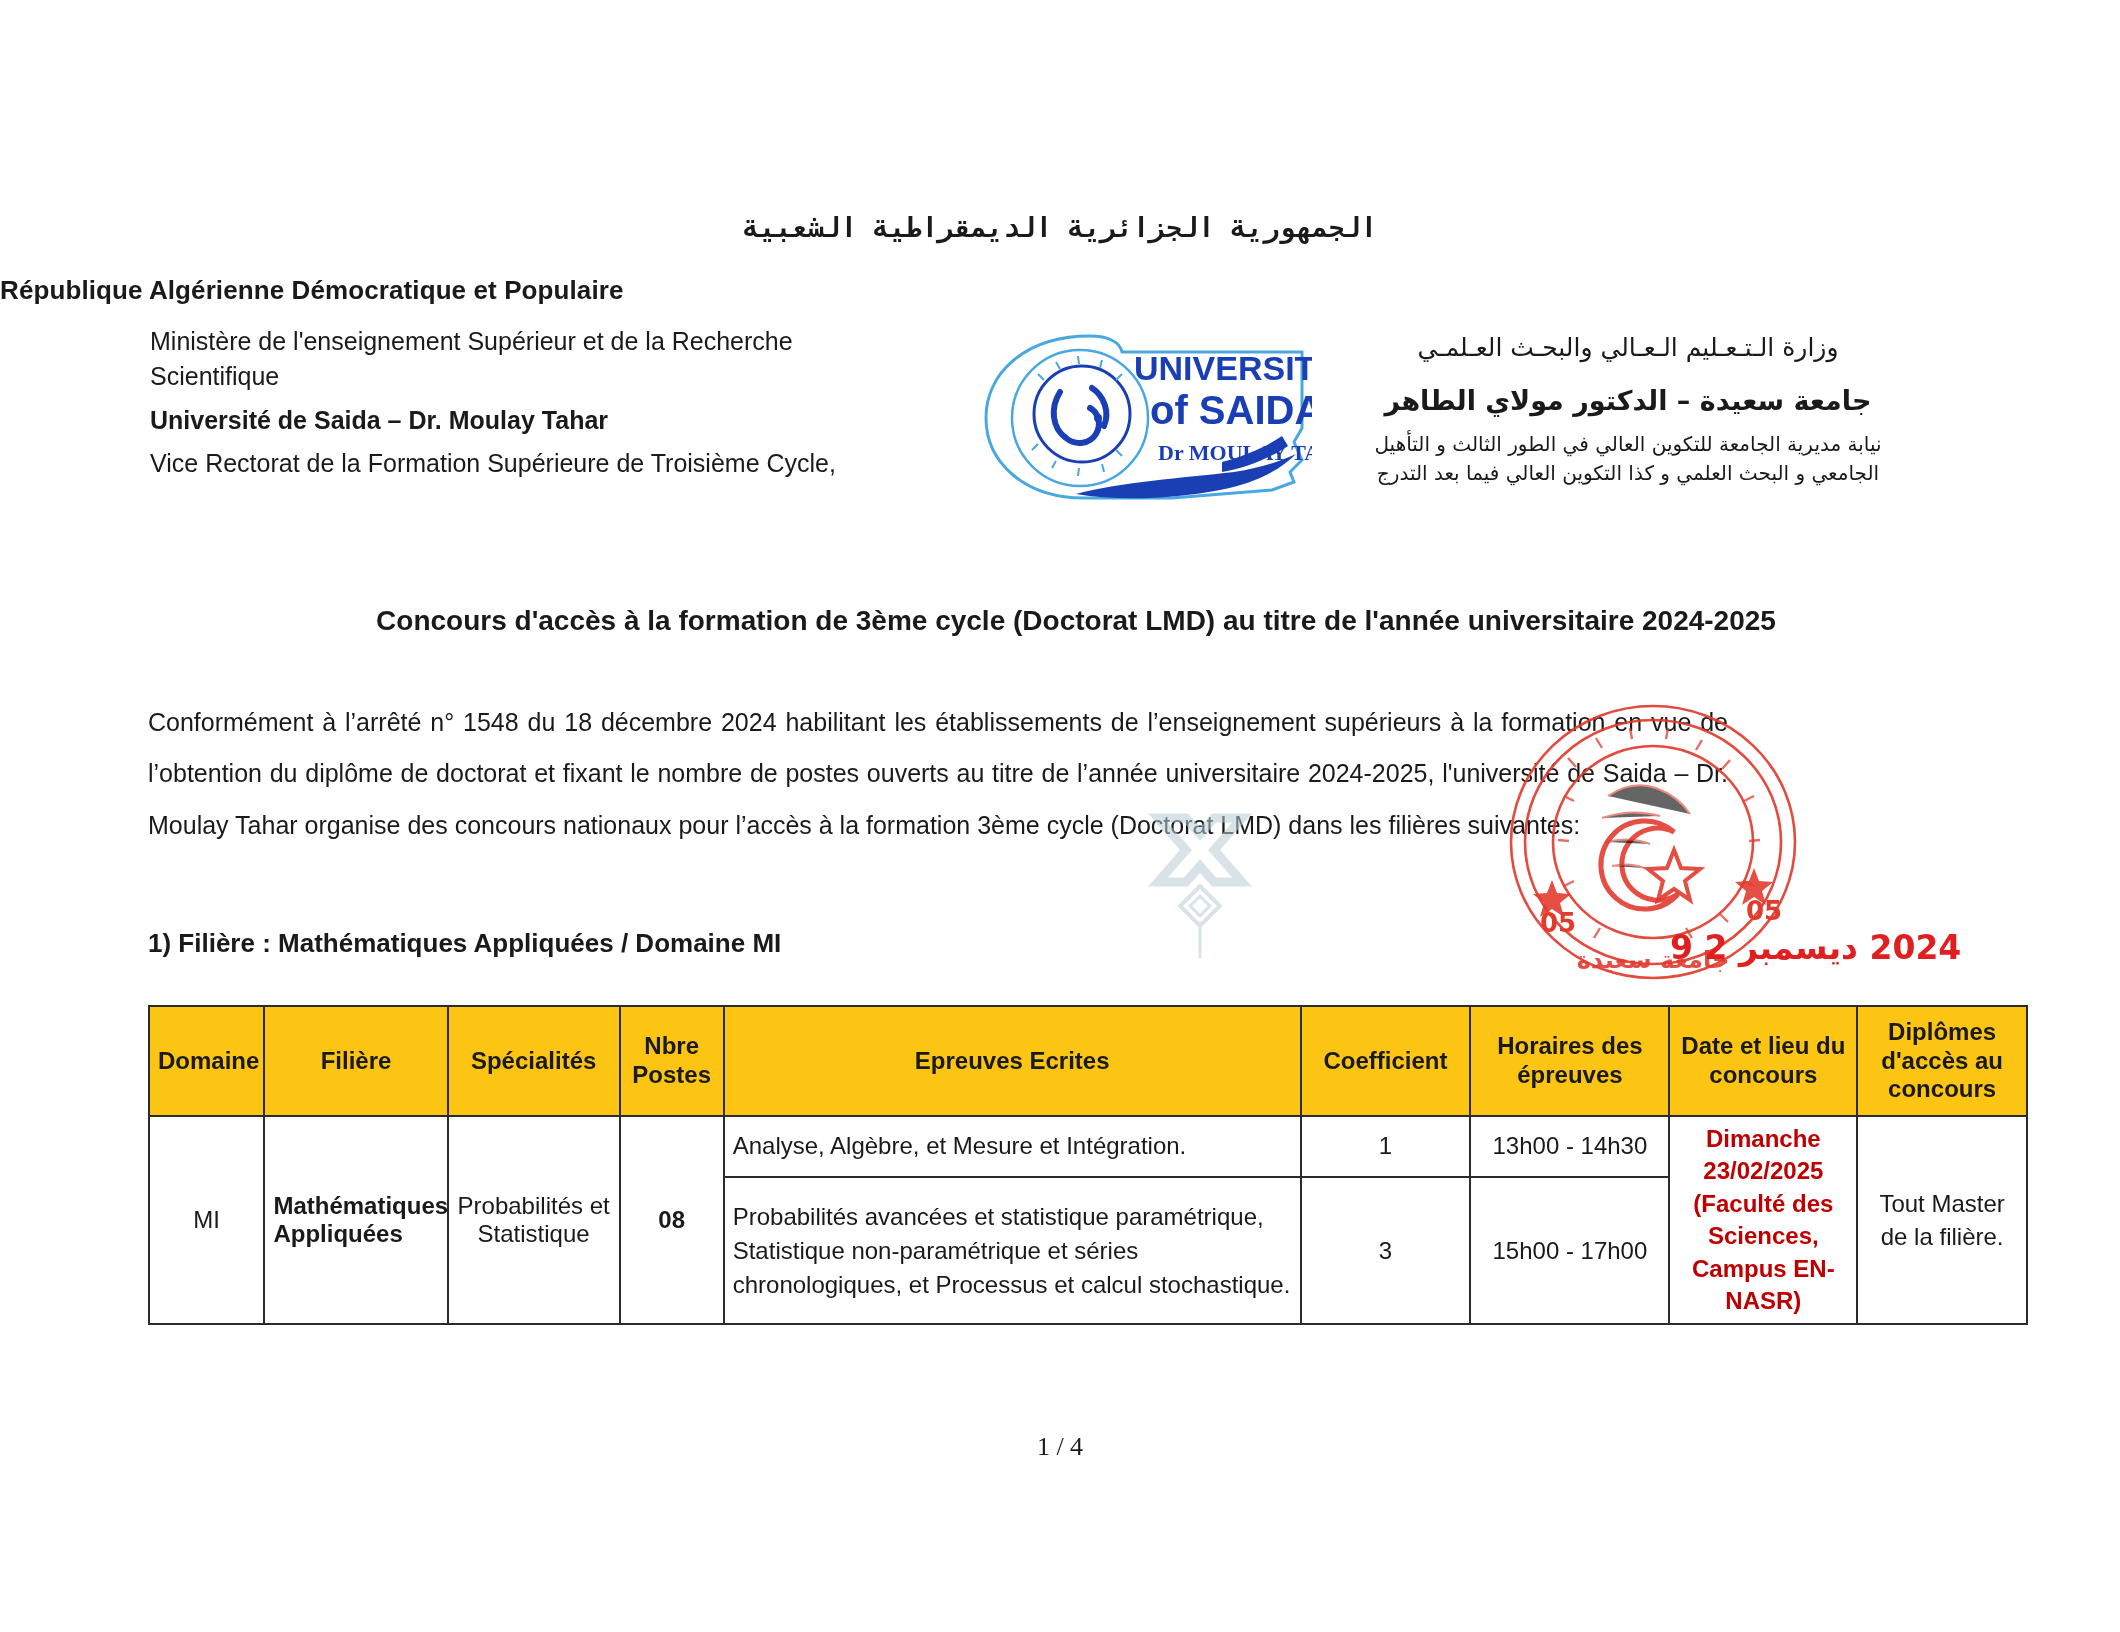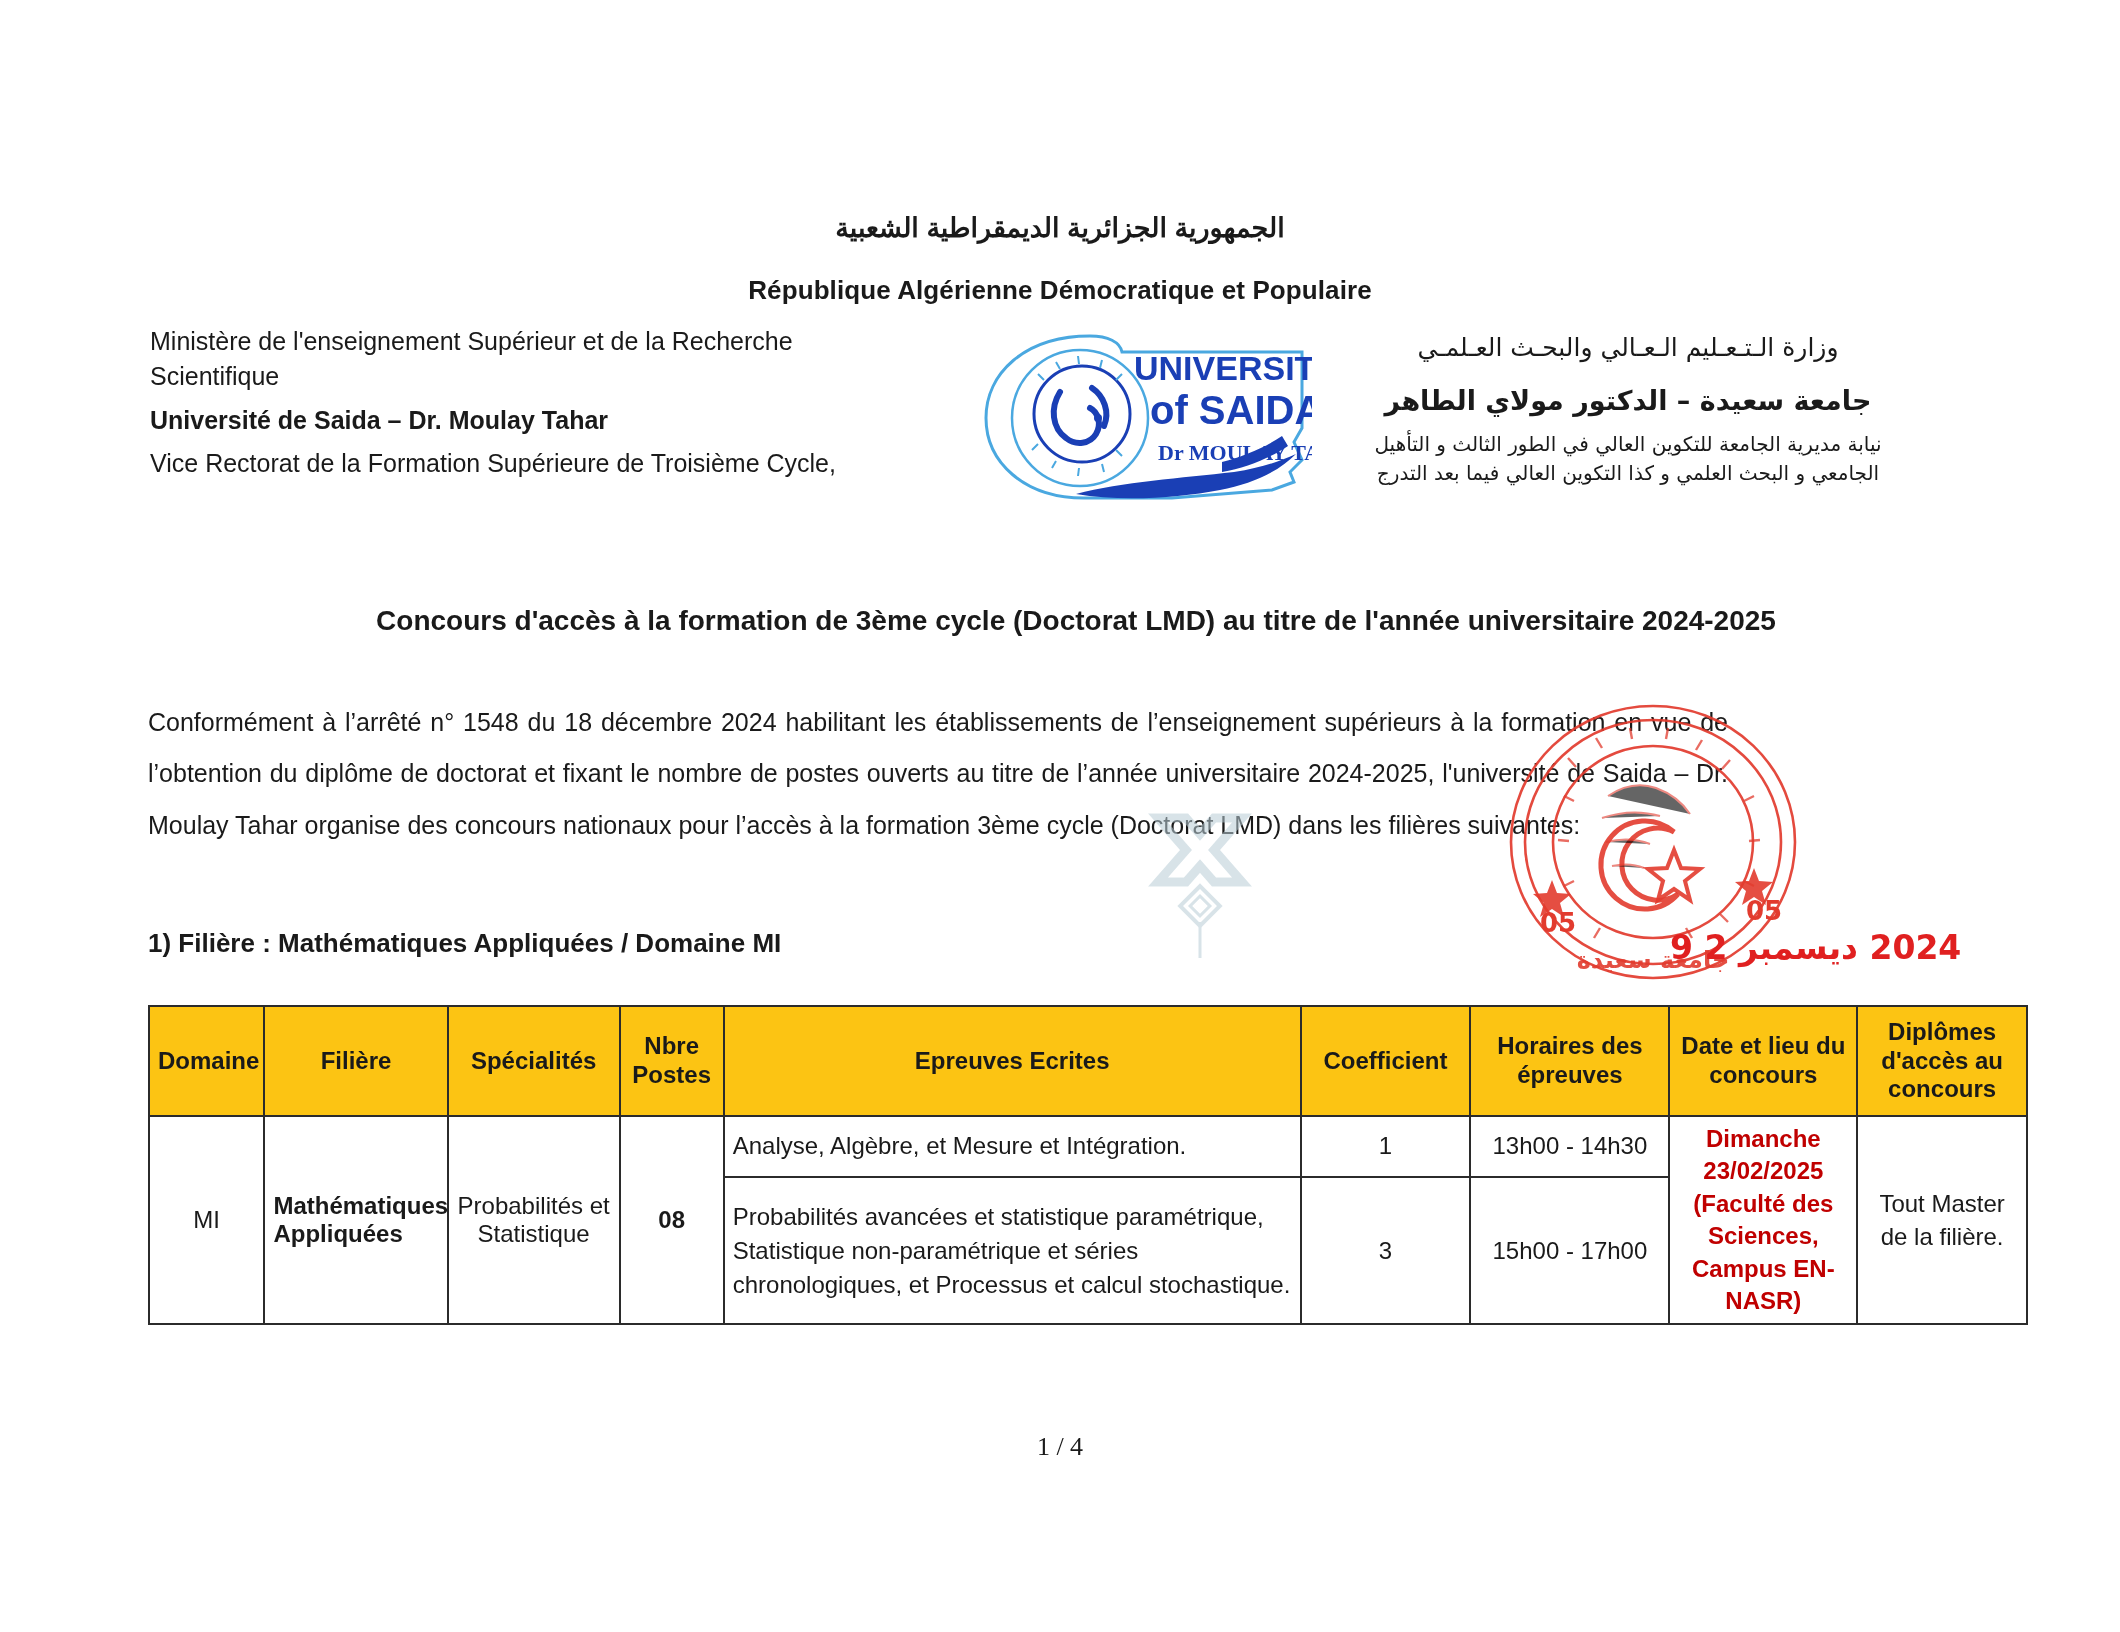--- a/index.html
+++ b/index.html
@@ -22,31 +22,31 @@
     padding: 0;
   }
 
   
   .arabic-republic {
     position: absolute;
     top: 212px;
     left: 0;
     width: 2120px;
     text-align: center;
-    font-family: Liberation Sans, sans-serif;
+    font-family: Liberation Mono, monospace;
     font-size: 27px;
     font-weight: 700;
     direction: rtl;
   }
   .french-republic {
     position: absolute;
     top: 275px;
     left: 0;
     width: 2120px;
-    text-align: center;
+    text-align: left;
     font-size: 26px;
     font-weight: 700;
     letter-spacing: .1px;
   }
 
   .hdr-left {
     position: absolute;
     top: 325px;
     left: 150px;
     width: 760px;

